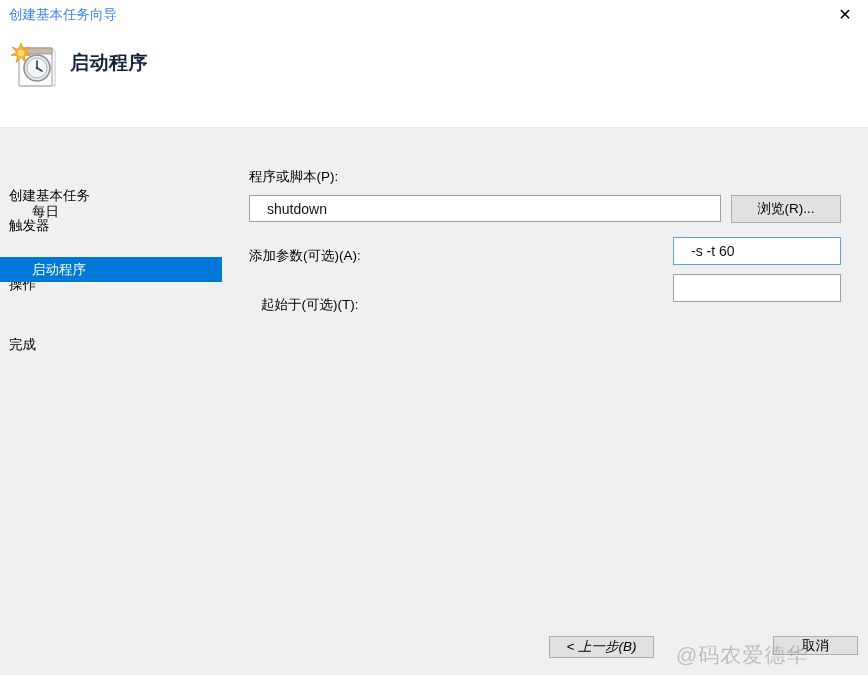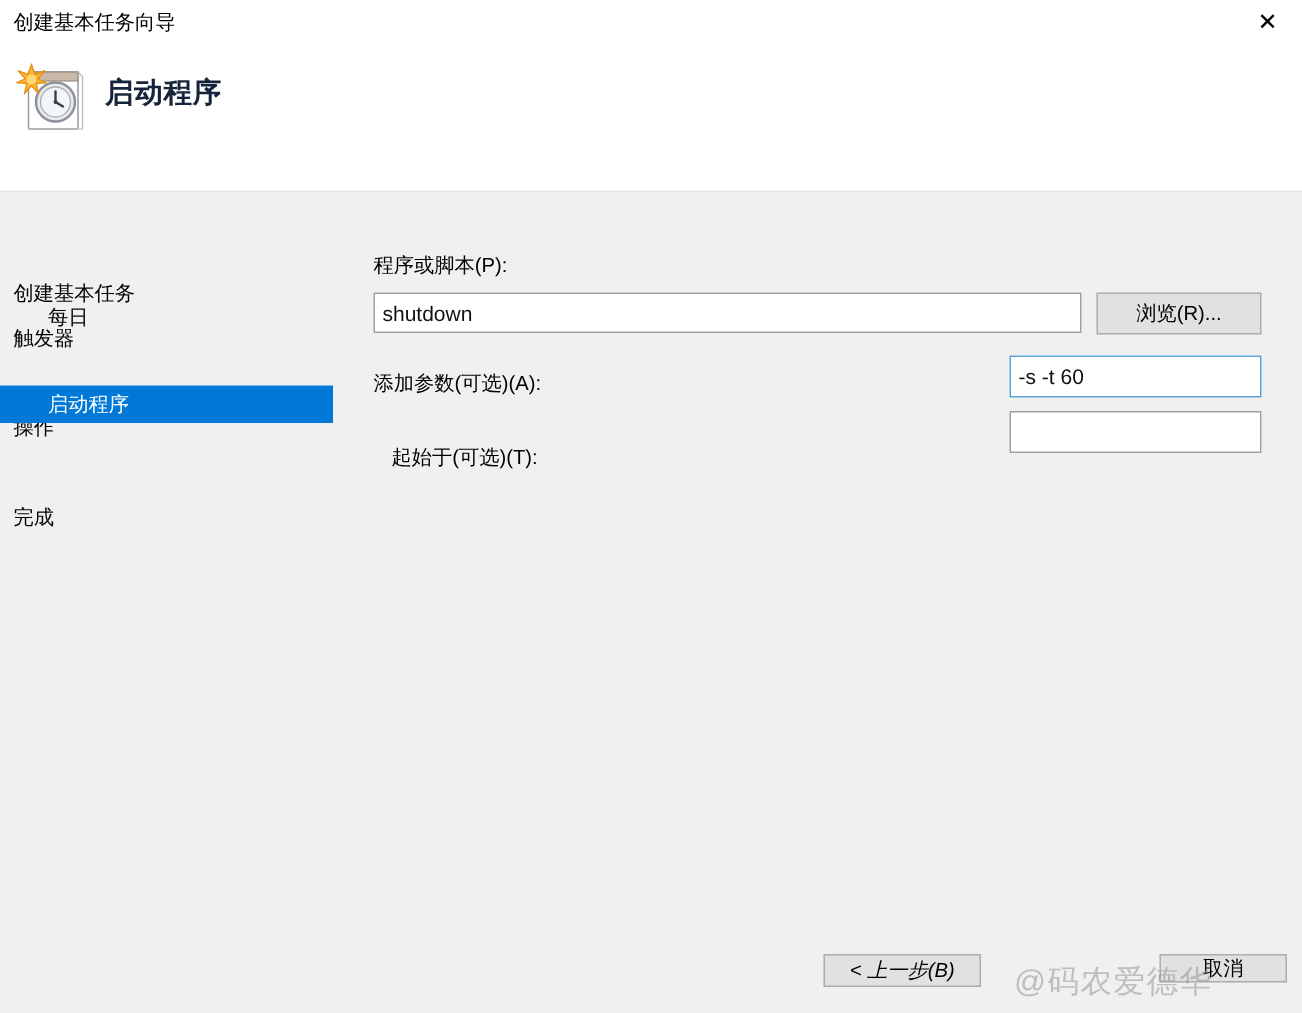--- a/index.html
+++ b/index.html
@@ -19,21 +19,21 @@
     position: absolute;
     left: 0; top: 0;
     width: 868px; height: 30px;
     background: #ffffff;
   }
   .titlebar-text {
     position: absolute;
     left: 9px; top: 6px;
     font-size: 13.5px;
     line-height: 18px;
-    color: #000000;
+    color: #3b82f6;
     white-space: nowrap;
   }
   .close-btn {
     position: absolute;
     right: 0; top: 0;
     width: 46px; height: 30px;
     display: flex;
     align-items: center;
     justify-content: center;
     cursor: default;
@@ -117,21 +117,21 @@
     white-space: nowrap;
   }
   .text-input {
     position: absolute;
     background: #ffffff;
     border: 1px solid #a0a0a0;
     font-family: "Liberation Sans", "DejaVu Sans", sans-serif;
     font-size: 14px;
     line-height: 18px;
     color: #111;
-    padding: 0 5px;
+    padding: 0 17px;
     outline: none;
   }
   .text-input.focused { border: 1px solid #5ba4d8; }
 
   .btn {
     position: absolute;
     background: #e1e1e1;
     border: 1px solid #adadad;
     font-family: "Liberation Sans", "DejaVu Sans", sans-serif;
     font-size: 13.5px;

